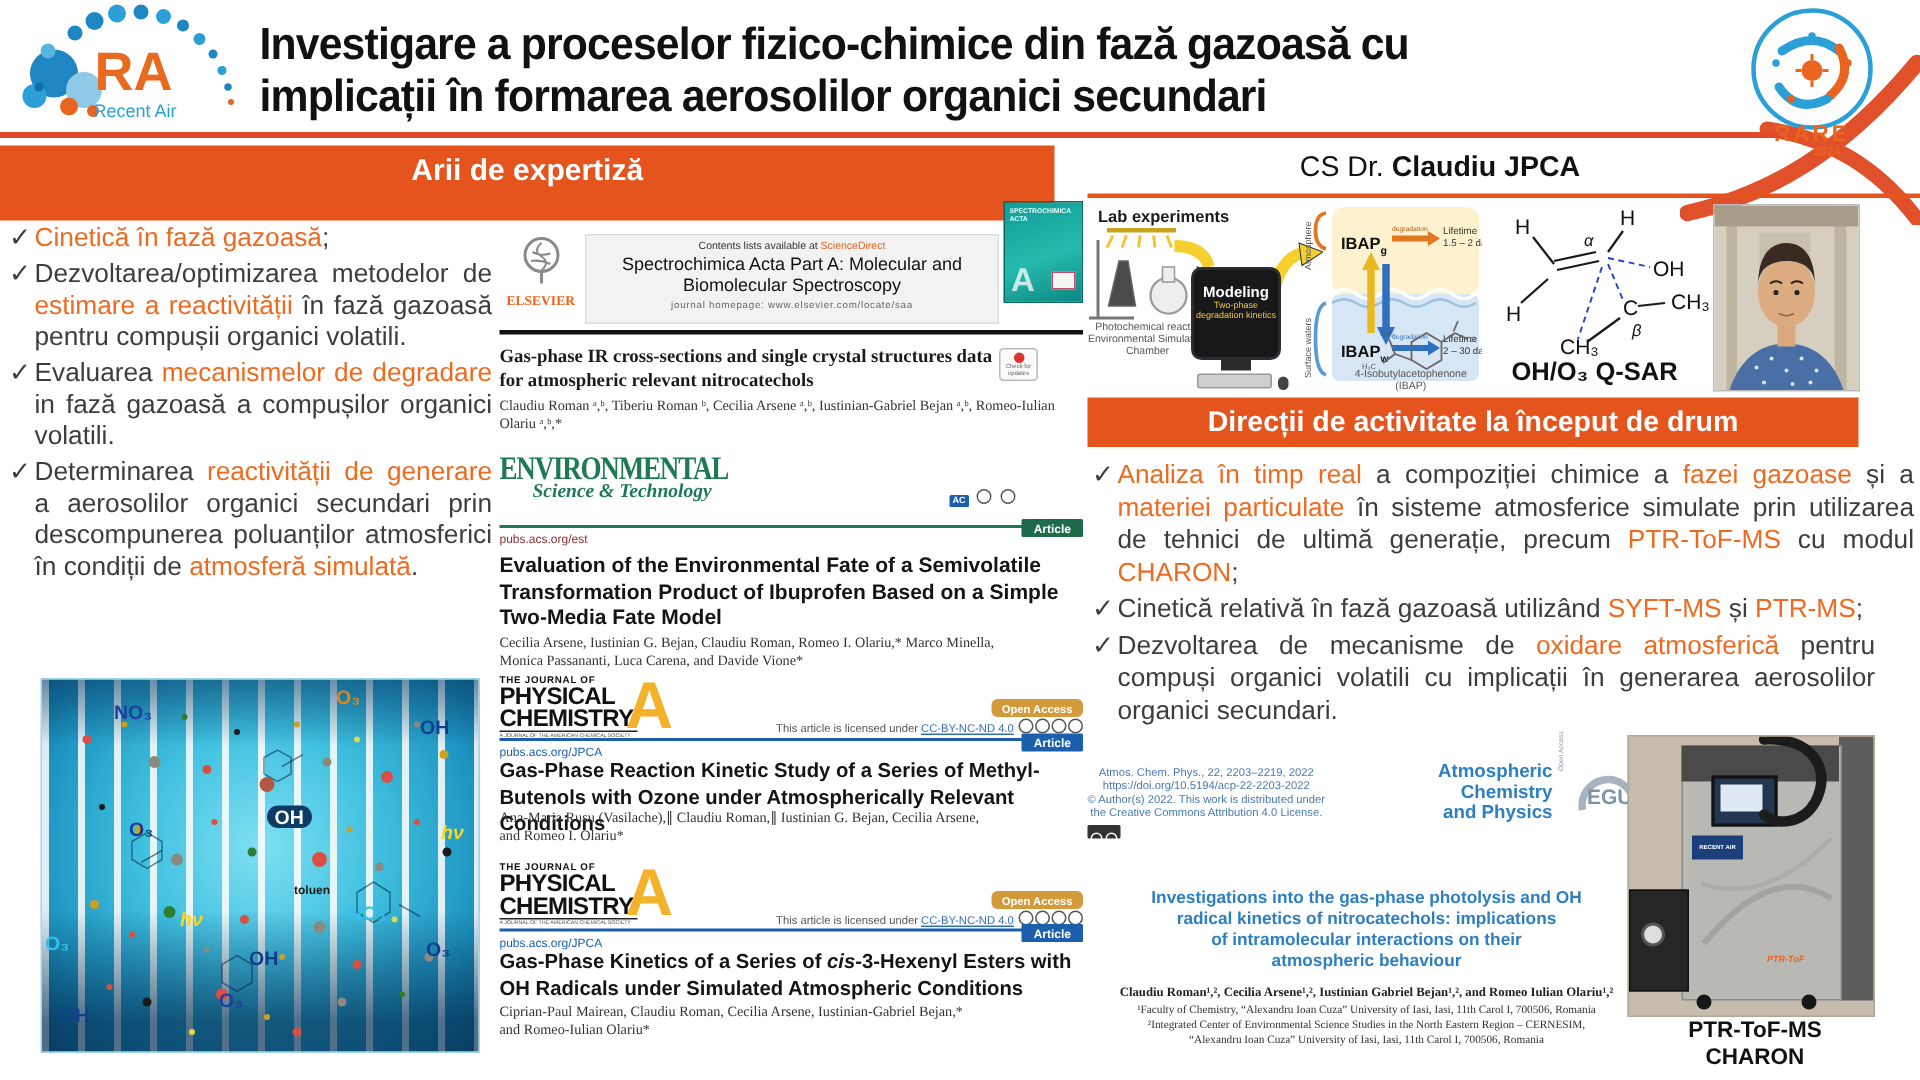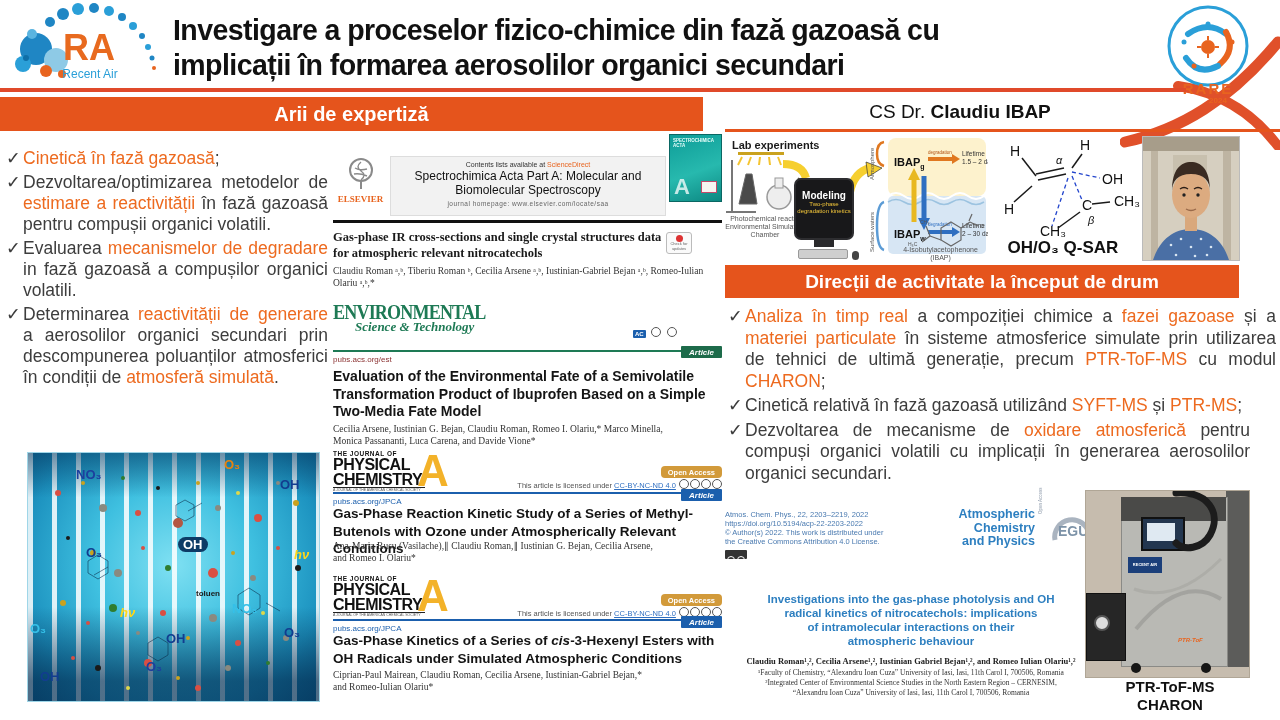--- a/index.html
+++ b/index.html
@@ -7,40 +7,40 @@
          font-family:"Liberation Sans",sans-serif;color:#3d3d3d;}
   
   .title{position:absolute;left:173px;top:12px;width:1000px;font-weight:bold;color:#111;
          font-size:30px;line-height:35px;letter-spacing:-0.6px;transform:scaleX(0.95);transform-origin:left top;}
   .rule-main{position:absolute;left:0;top:88px;width:1186px;height:4px;background:#e04a2a;}
   .brand-left{position:absolute;left:6px;top:2px;width:160px;height:88px;}
   .brand-right{position:absolute;left:1156px;top:2px;width:104px;height:104px;}
   .swoosh{position:absolute;left:1120px;top:0;width:160px;height:150px;}
   
   .banner{position:absolute;background:#e5541c;color:#fff;font-weight:bold;text-align:center;}
-  .banner-left{left:0;top:97px;width:703px;height:34px;font-size:20px;line-height:34px;}
+  .banner-left{left:0;top:97px;width:703px;height:50px;font-size:20px;line-height:34px;}
   .banner-right{left:725px;top:265px;width:514px;height:33px;font-size:19px;line-height:33px;}
   .person-head{position:absolute;left:725px;top:101px;width:470px;text-align:center;font-size:19px;color:#111;}
   .person-head b{font-weight:bold;}
   .rule-person{position:absolute;left:725px;top:129px;width:555px;height:3px;background:#e5541c;}
   
   ul.bullets{position:absolute;margin:0;padding:0;list-style:none;}
   ul.bullets li{margin:0 0 3px 0;padding-left:17px;text-indent:-17px;text-align:justify;}
   .bullets-left{left:6px;top:148px;width:322px;font-size:17.5px;line-height:21px;}
   .bullets-right{left:728px;top:306px;width:548px;font-size:17.5px;line-height:21.5px;}
   .check{display:inline-block;width:17px;text-indent:0;color:#3d3d3d;font-weight:normal;}
   .seg-ink{color:#3d3d3d;} .seg-accent{color:#ed6a1f;}
   
   .paper{position:absolute;left:333px;width:389px;}
   .p-title{font-weight:bold;color:#141414;font-size:14px;line-height:17.5px;}
   .p-title-serif{font-family:"Liberation Serif",serif;font-weight:600;color:#1a1a1a;font-size:12.5px;line-height:15.5px;}
   .p-authors{font-family:"Liberation Serif",serif;font-size:9.5px;line-height:11.5px;color:#333;}
   .acs-rule{height:2px;width:389px;}
   .acs-site{font-size:8px;}
-  .acs-badge{position:absolute;color:#fff;font-size:8px;font-weight:bold;padding:1.5px 8px;border-radius:1px;font-style:italic;}
+  .acs-badge{position:absolute;color:#fff;font-size:8px;font-weight:bold;padding:1.5px 8px;border-radius:1px;}
   .oa-badge{position:absolute;background:#d29a3a;color:#fff;font-size:7.5px;font-weight:bold;padding:1.5px 7px;border-radius:4px;}
   .license{position:absolute;font-size:7.5px;color:#555;}
   .license a{color:#2f6fc1;text-decoration:underline;}
   .cc-dot{display:inline-block;width:8px;height:8px;border:1px solid #555;border-radius:50%;vertical-align:-1px;margin-left:1px;}
   .jpc-logo{position:relative;width:150px;height:50px;}
   .jpc-top{font-size:6.5px;font-weight:bold;color:#111;letter-spacing:0.5px;}
   .jpc-big{font-size:16px;font-weight:bold;color:#111;line-height:15px;letter-spacing:-0.5px;}
   .jpc-a{position:absolute;left:84px;top:-4px;font-size:44px;font-weight:bold;color:#f3b229;}
   .jpc-sub{font-size:3.5px;color:#555;border-top:1px solid #222;width:92px;overflow:hidden;white-space:nowrap;}
   .est-logo1{font-family:"Liberation Serif",serif;font-weight:bold;color:#1e7a55;font-size:22px;letter-spacing:-1px;transform:scaleX(0.82);transform-origin:left;line-height:20px;}
@@ -73,21 +73,21 @@
   .portrait{position:absolute;left:1142px;top:136px;width:96px;height:123px;border:1px solid #bbb;}
   
   .chamber{position:absolute;left:27px;top:452px;width:291px;height:248px;overflow:hidden;border:1px solid #9fd6e8;
     background:
       linear-gradient(180deg,rgba(6,60,100,.55),rgba(0,0,0,0) 18%,rgba(0,0,0,0) 62%,rgba(4,44,80,.65) 92%),
       repeating-linear-gradient(90deg,rgba(255,255,255,.85) 0 5px,rgba(255,255,255,0) 5px 24px),
       radial-gradient(circle at 50% 45%,#7fe0f2 0%,#3fc0e0 40%,#1d93c0 75%,#0c5e8c 100%);}
   .ch-label{position:absolute;font-weight:bold;font-size:13px;font-family:"Liberation Sans",sans-serif;}
   
   .acp{position:absolute;left:725px;top:508px;width:372px;}
-  .acp-cite{position:absolute;left:0;top:2px;font-size:7.5px;line-height:9px;color:#4a7ab0;}
+  .acp-cite{position:absolute;left:0;top:2px;font-size:7.5px;line-height:9px;color:#4a7ab0;text-align:center;}
   .acp-cc{position:absolute;left:0;top:42px;width:22px;height:9px;background:#333;border-radius:1px;}
   .acp-cc i{display:inline-block;width:6px;height:6px;border:1px solid #fff;border-radius:50%;margin:1px 0 0 2px;}
   .acp-journal{position:absolute;left:185px;top:0;width:125px;text-align:right;color:#2d7fc0;font-size:12.5px;font-weight:bold;line-height:13.5px;}
   .acp-oa{position:absolute;left:313px;top:6px;font-size:4.5px;color:#8a97a8;transform:rotate(-90deg);transform-origin:left top;}
   .acp-egu{position:absolute;left:320px;top:0px;width:52px;height:42px;}
   .acp-title{position:absolute;left:10px;top:84px;width:352px;text-align:center;color:#2d7fc0;font-weight:bold;font-size:11.5px;line-height:14px;}
   .acp-authors{position:absolute;left:0;top:148px;width:372px;text-align:center;font-family:"Liberation Serif",serif;font-weight:bold;font-size:8.5px;color:#222;}
   .acp-affil{position:absolute;left:0;width:372px;text-align:center;font-family:"Liberation Serif",serif;font-size:7.5px;line-height:9px;color:#333;}
   
   .ptr{position:absolute;left:1085px;top:490px;width:163px;height:186px;background:#c6bcae;overflow:hidden;border:1px solid #b0a696;}
@@ -164,21 +164,21 @@
       <text x="52" y="92" text-anchor="middle" font-size="15" font-weight="bold" fill="#e8641f" letter-spacing="2">RARE</text>
       <text x="62" y="101" text-anchor="middle" font-size="8" font-weight="bold" fill="#e8641f">2024</text>
     </svg>
   </div>
 
   <div class="rule-main"></div>
 
   <div class="banner banner-left">Arii de expertiză</div>
 
   <div class="person-head">
-    <span>CS Dr. </span><b>Claudiu IBAP</b>
+    <span>CS Dr. </span><b>Claudiu JPCA</b>
   </div>
   <div class="rule-person"></div>
 
   <ul class="bullets bullets-left">
     <li><span class="check">✓</span><span><span class="seg-accent">Cinetică în fază gazoasă</span><span class="seg-ink">;</span></span></li>
     <li><span class="check">✓</span><span><span class="seg-ink">Dezvoltarea/optimizarea metodelor de </span><span class="seg-accent">estimare a reactivității</span><span class="seg-ink"> în fază gazoasă pentru compușii organici volatili.</span></span></li>
     <li><span class="check">✓</span><span><span class="seg-ink">Evaluarea </span><span class="seg-accent">mecanismelor de degradare</span><span class="seg-ink"> in fază gazoasă a compușilor organici volatili.</span></span></li>
     <li><span class="check">✓</span><span><span class="seg-ink">Determinarea </span><span class="seg-accent">reactivității de generare</span><span class="seg-ink"> a aerosolilor organici secundari prin descompunerea poluanților atmosferici în condiții de </span><span class="seg-accent">atmosferă simulată</span><span class="seg-ink">.</span></span></li>
   </ul>
 

